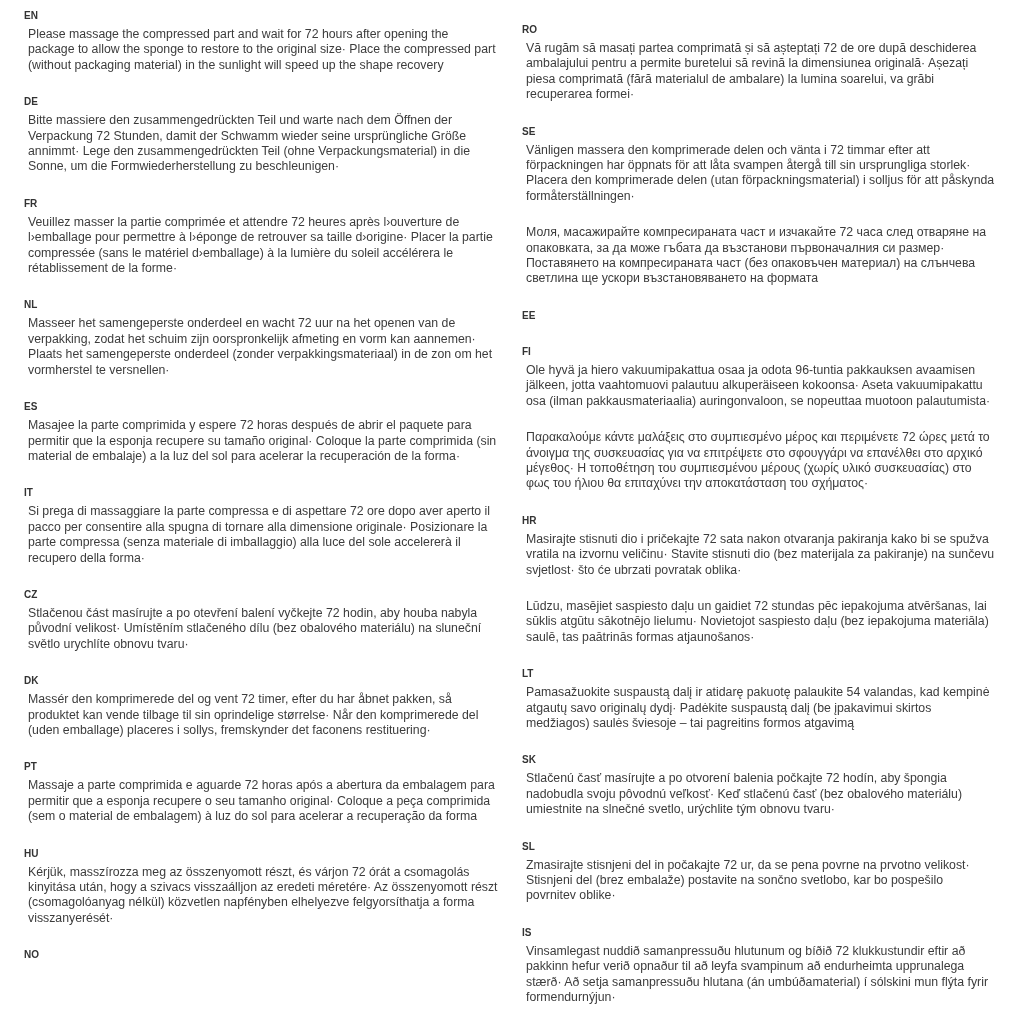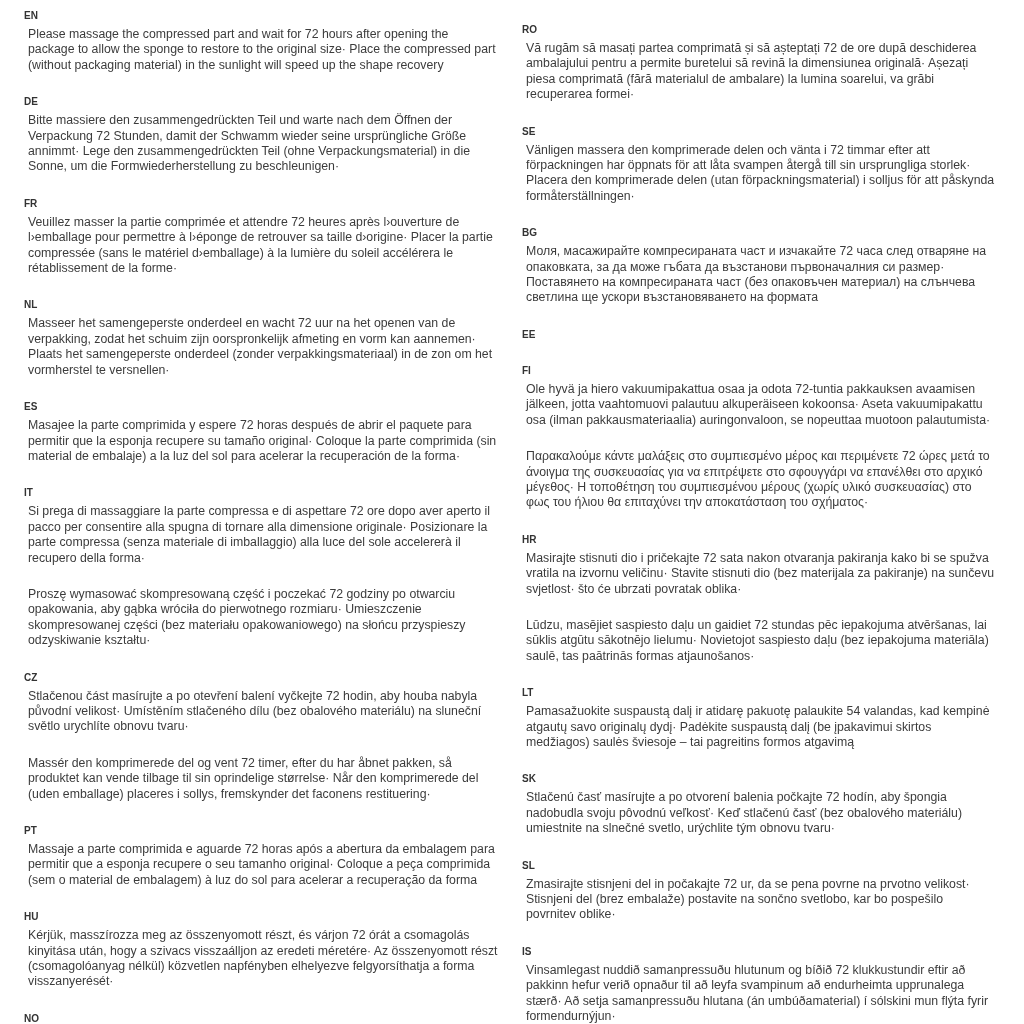--- a/index.html
+++ b/index.html
@@ -68,27 +68,27 @@
     </section>
     <section class="lang-section">
       <h2 class="lang-code">ES</h2>
       <p class="lang-text">Masajee la parte comprimida y espere 72 horas después de abrir el paquete para permitir que la esponja recupere su tamaño original· Coloque la parte comprimida (sin material de embalaje) a la luz del sol para acelerar la recuperación de la forma·</p>
     </section>
     <section class="lang-section">
       <h2 class="lang-code">IT</h2>
       <p class="lang-text">Si prega di massaggiare la parte compressa e di aspettare 72 ore dopo aver aperto il pacco per consentire alla spugna di tornare alla dimensione originale· Posizionare la parte compressa (senza materiale di imballaggio) alla luce del sole accelererà il recupero della forma·</p>
     </section>
     <section class="lang-section">
-      <p class="lang-text">Proszę wymasować skompresowaną część i poczekać 72 godziny po otwarciu opakowania, aby gąbka wróciła do pierwotnego rozmiaru· Umieszczenie skompresowanej części (bez materiału opakowaniowego) na słońcu przyspieszy odzyskiwanie kształtu·</p>
     </section>
     <section class="lang-section">
       <h2 class="lang-code">CZ</h2>
       <p class="lang-text">Stlačenou část masírujte a po otevření balení vyčkejte 72 hodin, aby houba nabyla původní velikost· Umístěním stlačeného dílu (bez obalového materiálu) na sluneční světlo urychlíte obnovu tvaru·</p>
     </section>
     <section class="lang-section">
+      <h2 class="lang-code">DK</h2>
       <p class="lang-text">Massér den komprimerede del og vent 72 timer, efter du har åbnet pakken, så produktet kan vende tilbage til sin oprindelige størrelse· Når den komprimerede del (uden emballage) placeres i sollys, fremskynder det faconens restituering·</p>
     </section>
     <section class="lang-section">
       <h2 class="lang-code">PT</h2>
       <p class="lang-text">Massaje a parte comprimida e aguarde 72 horas após a abertura da embalagem para permitir que a esponja recupere o seu tamanho original· Coloque a peça comprimida (sem o material de embalagem) à luz do sol para acelerar a recuperação da forma</p>
     </section>
     <section class="lang-section">
       <h2 class="lang-code">HU</h2>
       <p class="lang-text">Kérjük, masszírozza meg az összenyomott részt, és várjon 72 órát a csomagolás kinyitása után, hogy a szivacs visszaálljon az eredeti méretére· Az összenyomott részt (csomagolóanyag nélkül) közvetlen napfényben elhelyezve felgyorsíthatja a forma visszanyerését·</p>
     </section>
@@ -101,29 +101,28 @@
   <div class="col col-right">
     <section class="lang-section">
       <h2 class="lang-code">RO</h2>
       <p class="lang-text">Vă rugăm să masați partea comprimată și să așteptați 72 de ore după deschiderea ambalajului pentru a permite buretelui să revină la dimensiunea originală· Așezați piesa comprimată (fără materialul de ambalare) la lumina soarelui, va grăbi recuperarea formei·</p>
     </section>
     <section class="lang-section">
       <h2 class="lang-code">SE</h2>
       <p class="lang-text">Vänligen massera den komprimerade delen och vänta i 72 timmar efter att förpackningen har öppnats för att låta svampen återgå till sin ursprungliga storlek· Placera den komprimerade delen (utan förpackningsmaterial) i solljus för att påskynda formåterställningen·</p>
     </section>
     <section class="lang-section">
-      <h2 class="lang-code">BG</h2>
       <p class="lang-text">Моля, масажирайте компресираната част и изчакайте 72 часа след отваряне на опаковката, за да може гъбата да възстанови първоначалния си размер· Поставянето на компресираната част (без опаковъчен материал) на слънчева светлина ще ускори възстановяването на формата</p>
     </section>
     <section class="lang-section">
       <h2 class="lang-code">EE</h2>
     </section>
     <section class="lang-section">
       <h2 class="lang-code">FI</h2>
-      <p class="lang-text">Ole hyvä ja hiero vakuumipakattua osaa ja odota 72-tuntia pakkauksen avaamisen jälkeen, jotta vaahtomuovi palautuu alkuperäiseen kokoonsa· Aseta vakuumipakattu osa (ilman pakkausmateriaalia) auringonvaloon, se nopeuttaa muotoon palautumista·</p>
+      <p class="lang-text">Ole hyvä ja hiero vakuumipakattua osaa ja odota 96-tuntia pakkauksen avaamisen jälkeen, jotta vaahtomuovi palautuu alkuperäiseen kokoonsa· Aseta vakuumipakattu osa (ilman pakkausmateriaalia) auringonvaloon, se nopeuttaa muotoon palautumista·</p>
     </section>
     <section class="lang-section">
       <p class="lang-text">Παρακαλούμε κάντε μαλάξεις στο συμπιεσμένο μέρος και περιμένετε 72 ώρες μετά το άνοιγμα της συσκευασίας για να επιτρέψετε στο σφουγγάρι να επανέλθει στο αρχικό μέγεθος· Η τοποθέτηση του συμπιεσμένου μέρους (χωρίς υλικό συσκευασίας) στο φως του ήλιου θα επιταχύνει την αποκατάσταση του σχήματος·</p>
     </section>
     <section class="lang-section">
       <h2 class="lang-code">HR</h2>
       <p class="lang-text">Masirajte stisnuti dio i pričekajte 72 sata nakon otvaranja pakiranja kako bi se spužva vratila na izvornu veličinu· Stavite stisnuti dio (bez materijala za pakiranje) na sunčevu svjetlost· što će ubrzati povratak oblika·</p>
     </section>
     <section class="lang-section">
       <p class="lang-text">Lūdzu, masējiet saspiesto daļu un gaidiet 72 stundas pēc iepakojuma atvēršanas, lai sūklis atgūtu sākotnējo lielumu· Novietojot saspiesto daļu (bez iepakojuma materiāla) saulē, tas paātrinās formas atjaunošanos·</p>

